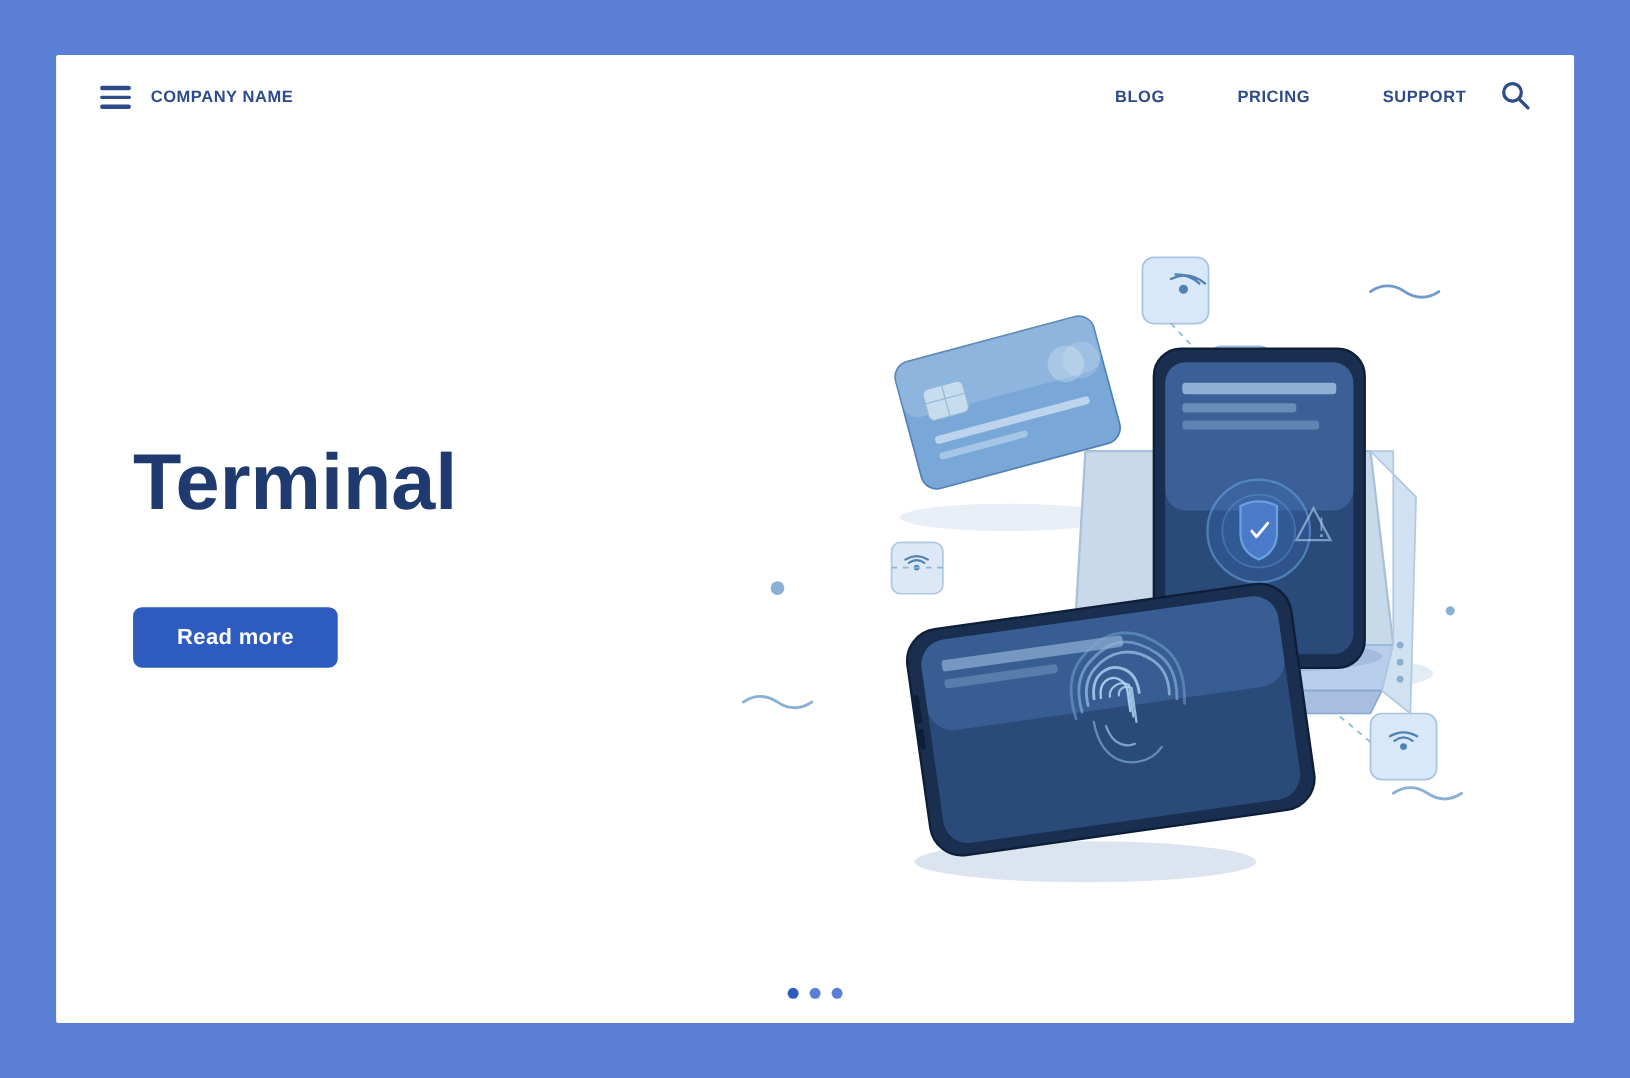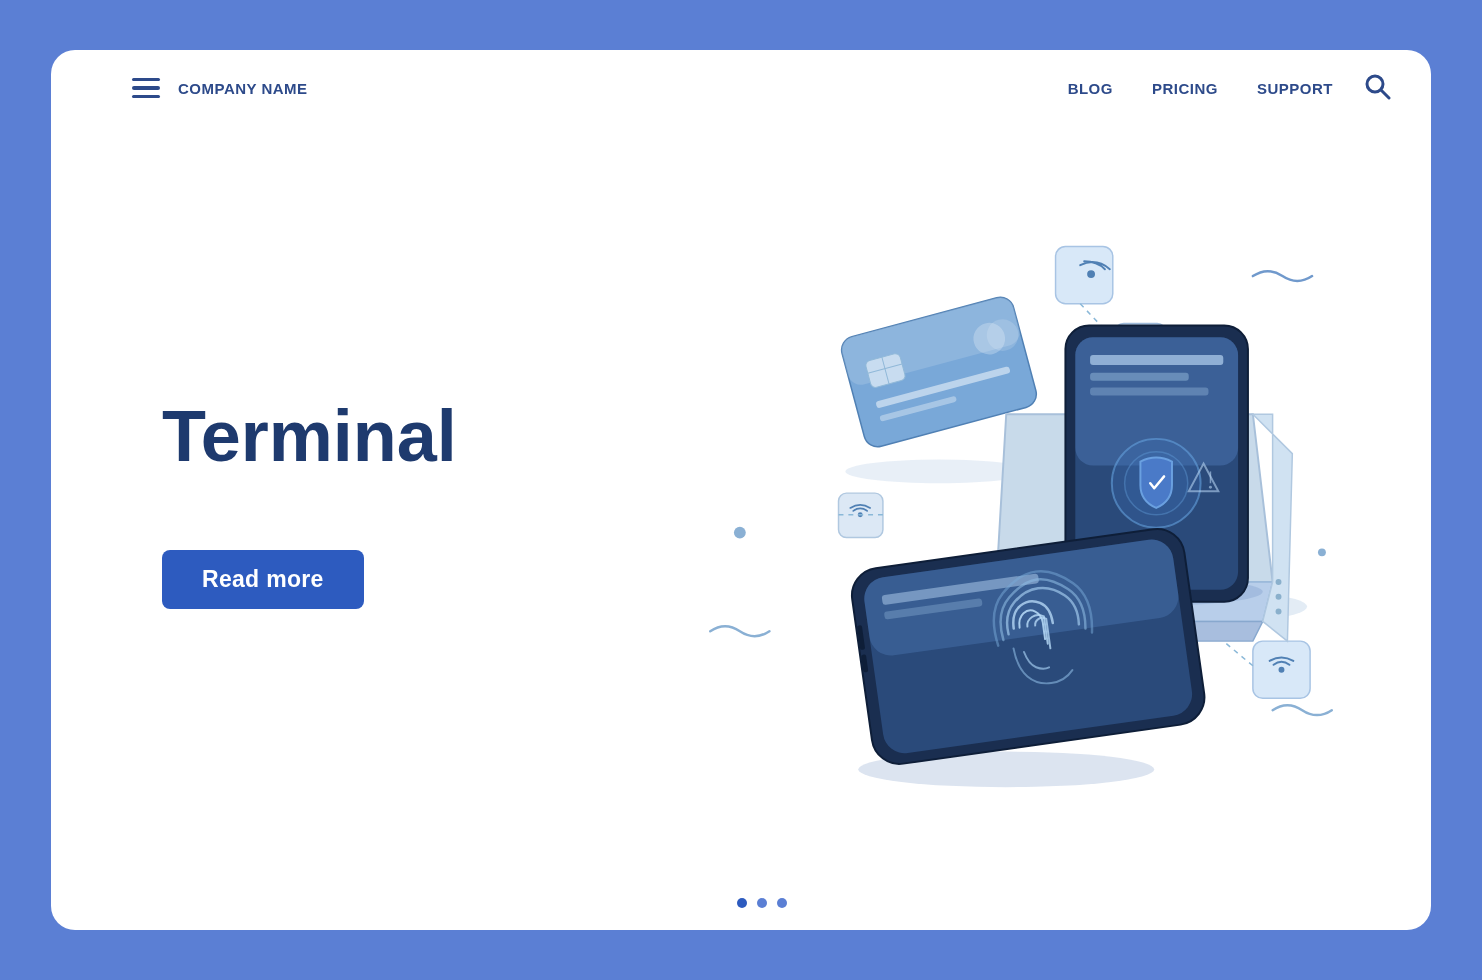--- a/index.html
+++ b/index.html
@@ -9,26 +9,25 @@
       background: #5b7fd4;
       display: flex;
       align-items: center;
       justify-content: center;
       font-family: 'Segoe UI', Arial, sans-serif;
     }
     .outer-card {
       width: 1380px;
       height: 880px;
       background: #fff;
-      border-radius: 24px;
+      border-radius: 2px;
       overflow: hidden;
       position: relative;
       display: flex;
       flex-direction: column;
-      padding-left: 41px;
     }
     
     .navbar {
       display: flex;
       align-items: center;
       padding: 22px 40px;
       flex-shrink: 0;
       position: relative;
       z-index: 10;
     }
@@ -49,21 +48,21 @@
     .company-name {
       font-size: 15px;
       font-weight: 700;
       color: #2d4a8a;
       letter-spacing: 0.5px;
       text-transform: uppercase;
     }
     .nav-links {
       display: flex;
       align-items: center;
-      gap: 39px;
+      gap: 66px;
       margin-left: auto;
       margin-right: 30px;
     }
     .nav-link {
       font-size: 15px;
       font-weight: 600;
       color: #2d4a8a;
       text-transform: uppercase;
       cursor: pointer;
       letter-spacing: 0.5px;
@@ -93,21 +92,21 @@
       color: #1e3a6e;
       line-height: 1.1;
       margin-bottom: 73px;
     }
     .read-more-btn {
       background: #2d5bbf;
       color: #fff;
       border: none;
       border-radius: 8px;
       padding: 16px 40px;
-      font-size: 23px;
+      font-size: 20px;
       font-weight: 600;
       cursor: pointer;
       letter-spacing: 0.3px;
     }
     
     .illustration {
       flex: 1;
       position: relative;
       height: 100%;
     }

